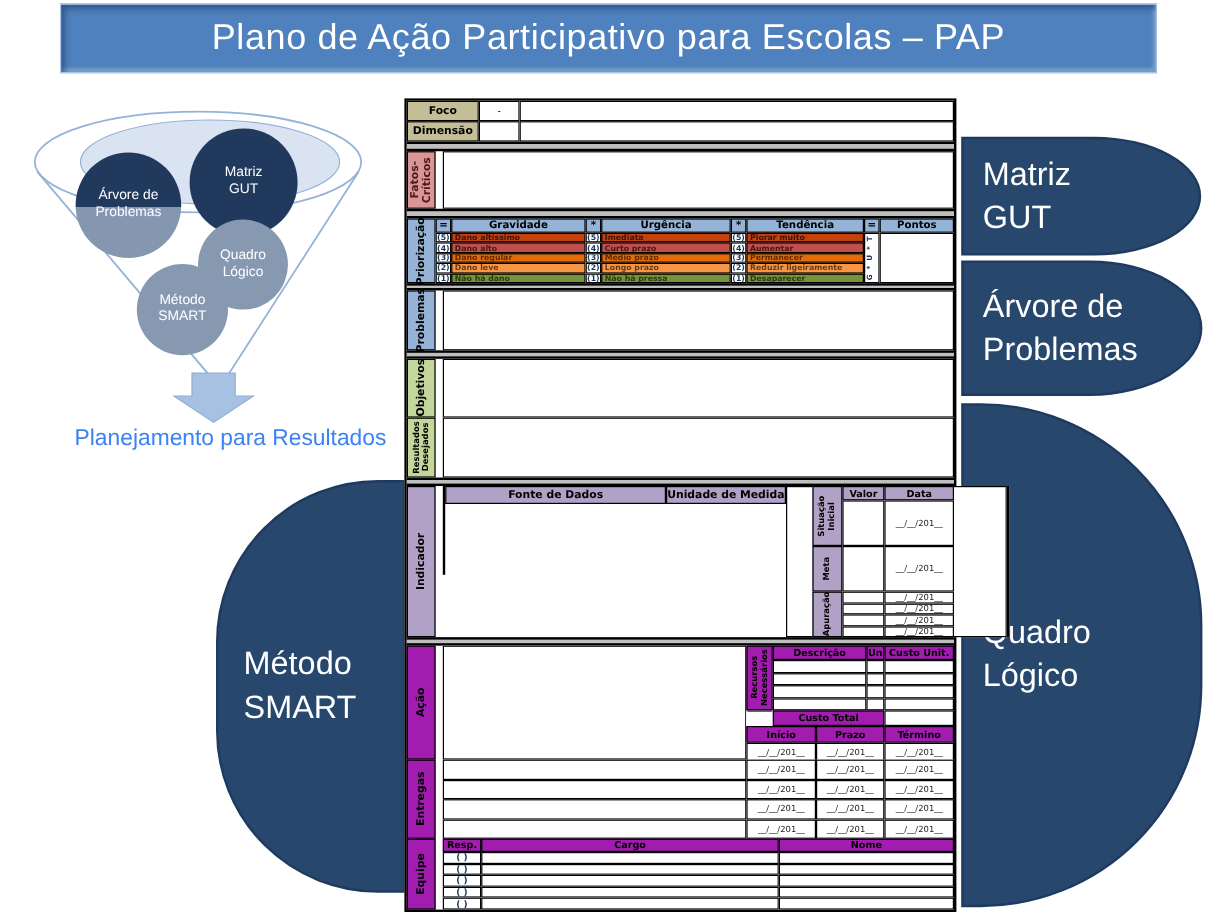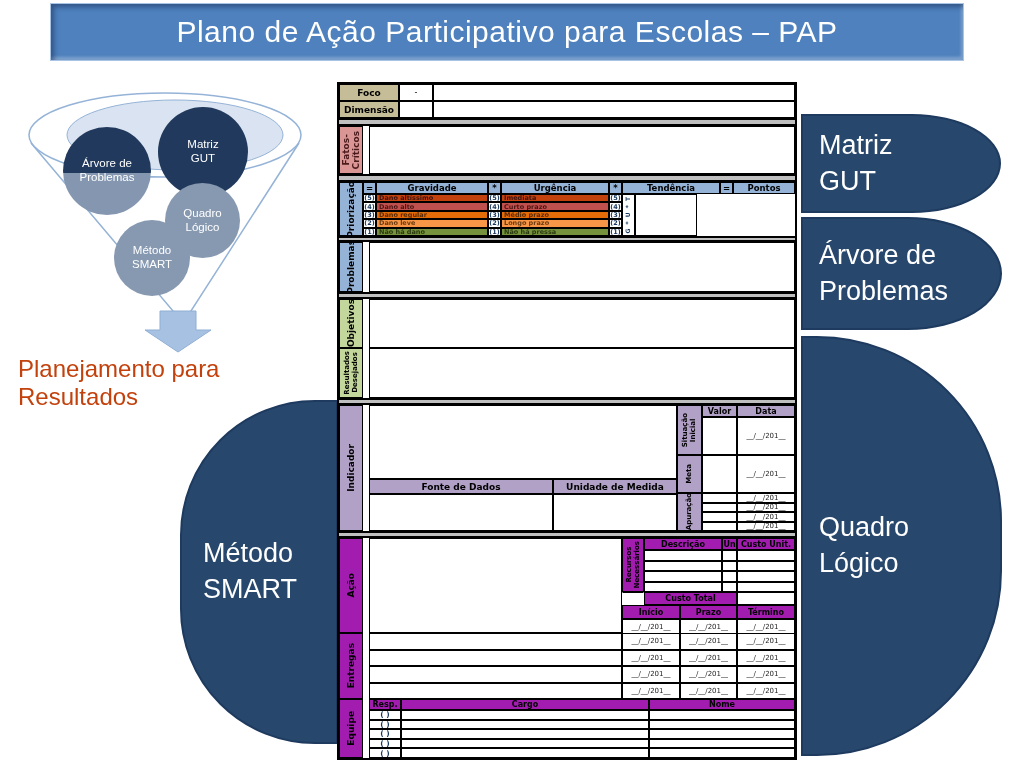--- a/index.html
+++ b/index.html
@@ -18,22 +18,22 @@
   .circle{position:absolute;border-radius:50%;display:flex;align-items:center;justify-content:center;
           text-align:center;color:#fff;font-size:11.5px;line-height:1.2}
   .c-arvore{left:63px;top:127px;width:88px;height:88px;
             background:linear-gradient(#21395C 0 52%,#8496B0 52% 100%)}
   .c-matriz{left:158px;top:107px;width:90px;height:90px;background:#21395C}
   .c-quadro{left:165px;top:183px;width:75px;height:75px;background:#8799B1}
   .c-metodo{left:114px;top:220px;width:76px;height:76px;background:#8799B1}
   .circle span{display:block}
   .c-matriz span{max-width:52px}.c-quadro span{max-width:56px}.c-metodo span{max-width:56px}
   .c-arvore span{max-width:70px}
-  .funnel-caption{position:absolute;left:18px;top:355px;width:304px;text-align:left;
-                  font-size:24px;color:#c2410c}
+  .funnel-caption{position:absolute;left:18px;top:355px;width:304px;text-align:right;
+                  font-size:19px;color:#3b82f6}
 
   
   .callout{position:absolute;background:#27476D;border:2px solid #1E3A5F;color:#fff;
            font-size:27px;line-height:1.32;display:flex;align-items:center}
   .co-matriz{left:801px;top:114px;width:200px;height:99px;padding-left:16px;
              border-radius:0 90px 90px 0 / 0 50px 50px 0}
   .co-arvore{left:801px;top:217px;width:201px;height:113px;padding-left:16px;
              border-radius:0 95px 95px 0 / 0 57px 57px 0}
   .co-quadro{left:801px;top:336px;width:201px;height:420px;padding-left:16px;
              border-radius:0 185px 185px 0}
@@ -81,21 +81,21 @@
   .pw-n{width:13px;flex:none}.pw-g{width:112px;flex:none}.pw-u{width:108px;flex:none}
   .pw-t{flex:1;min-width:0}.pw-p{width:62px;flex:none}
   .bg-r5{background:#c2410c;color:#3B1210}.bg-r4{background:#C0504D;color:#4A1513}
   .bg-r3{background:#E36C09;color:#5C2A05}.bg-r2{background:#F79646;color:#6B3A10}
   .bg-r1{background:#76923C;color:#2A3A10}
   .gutcol{width:13px;flex:none;border:1px solid #000;background:#fff;display:flex;
           align-items:center;justify-content:center}
   .gutcol .vtext{font-size:6px;color:#17365D;letter-spacing:1px;font-weight:bold}
 
   
-  .ind-main{flex:1;display:flex;flex-direction:column;min-width:0}
+  .ind-main{flex:1;display:flex;flex-direction:row;min-width:0}
   .ind-hdr{display:flex;height:15px;flex:none}
   .w184{width:184px;flex:none}
   .ind-right{width:118px;flex:none;display:flex}
   .ind-lblcol{width:25px;flex:none;display:flex;flex-direction:column}
   .ind-valcol{width:35px;flex:none;display:flex;flex-direction:column}
   .ind-datacol{flex:1;display:flex;flex-direction:column;min-width:0}
   .h74{height:74px;flex:none}.h12{height:12px;flex:none}.h38{height:38px;flex:none}
   .h50f{height:50px;flex:none}
   .date{font-size:7px;color:#222;display:flex;align-items:center;justify-content:center;
         white-space:nowrap;overflow:hidden}
@@ -233,20 +233,27 @@
           <div class="pc txt bg-r3">Médio prazo</div>
           <div class="pc txt bg-r2">Longo prazo</div>
           <div class="pc txt bg-r1">Não há pressa</div>
         </div>
         <div class="pcol pw-n">
           <div class="pc num">(5)</div>
           <div class="pc num">(4)</div>
           <div class="pc num">(3)</div>
           <div class="pc num">(2)</div>
           <div class="pc num">(1)</div>
+        </div>
+        <div class="pcol pw-t">
+          <div class="pc txt bg-r5">Piorar muito</div>
+          <div class="pc txt bg-r4">Aumentar</div>
+          <div class="pc txt bg-r3">Permanecer</div>
+          <div class="pc txt bg-r2">Reduzir ligeiramente</div>
+          <div class="pc txt bg-r1">Desaparecer</div>
         </div>
         <div class="gutcol">
           <div class="vtext">G * U * T</div>
         </div>
         <div class="cell pw-p"></div>
       </div>
     </div>
   </div>
 
   <div class="graybar h6"></div>

